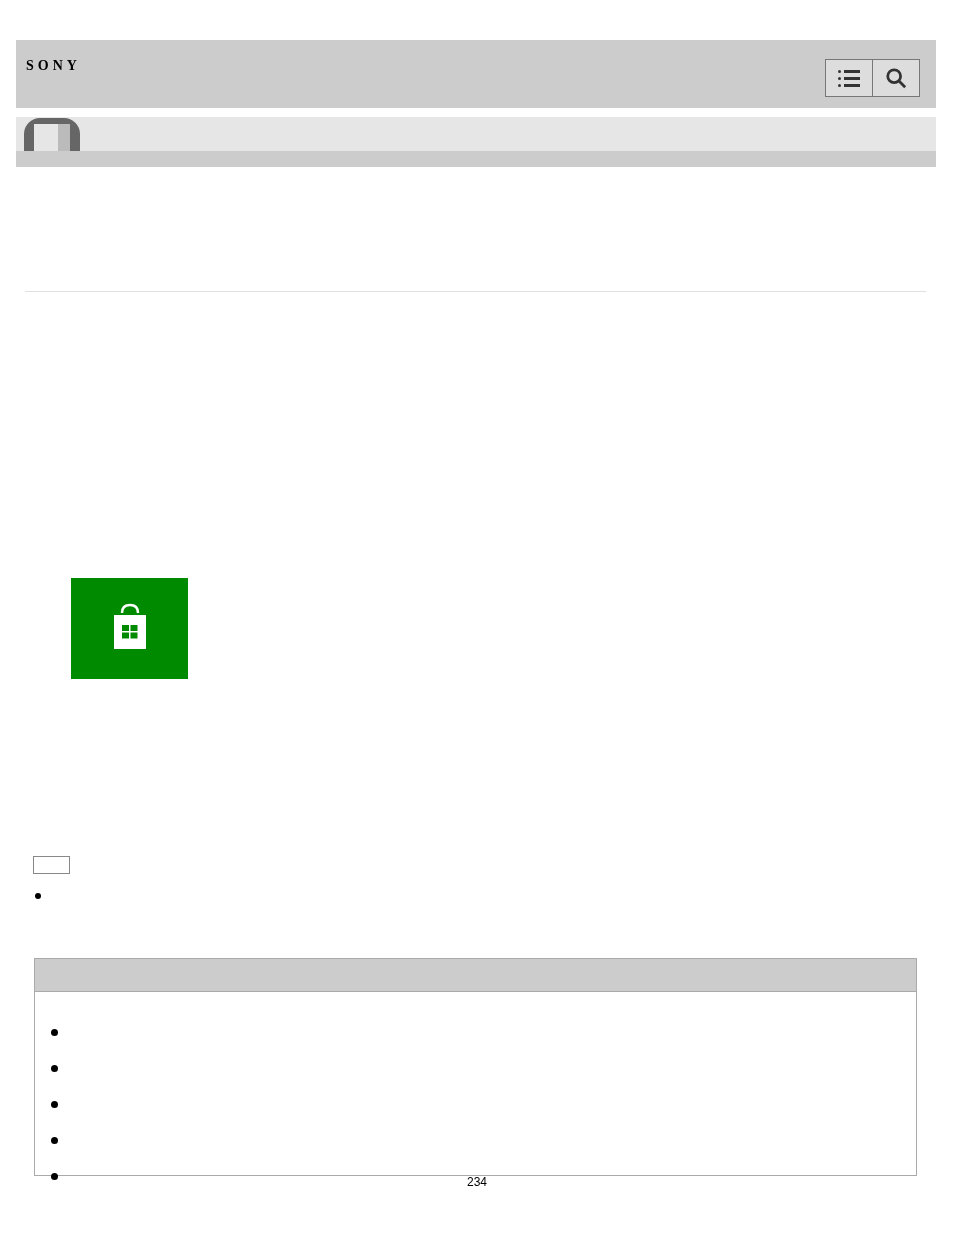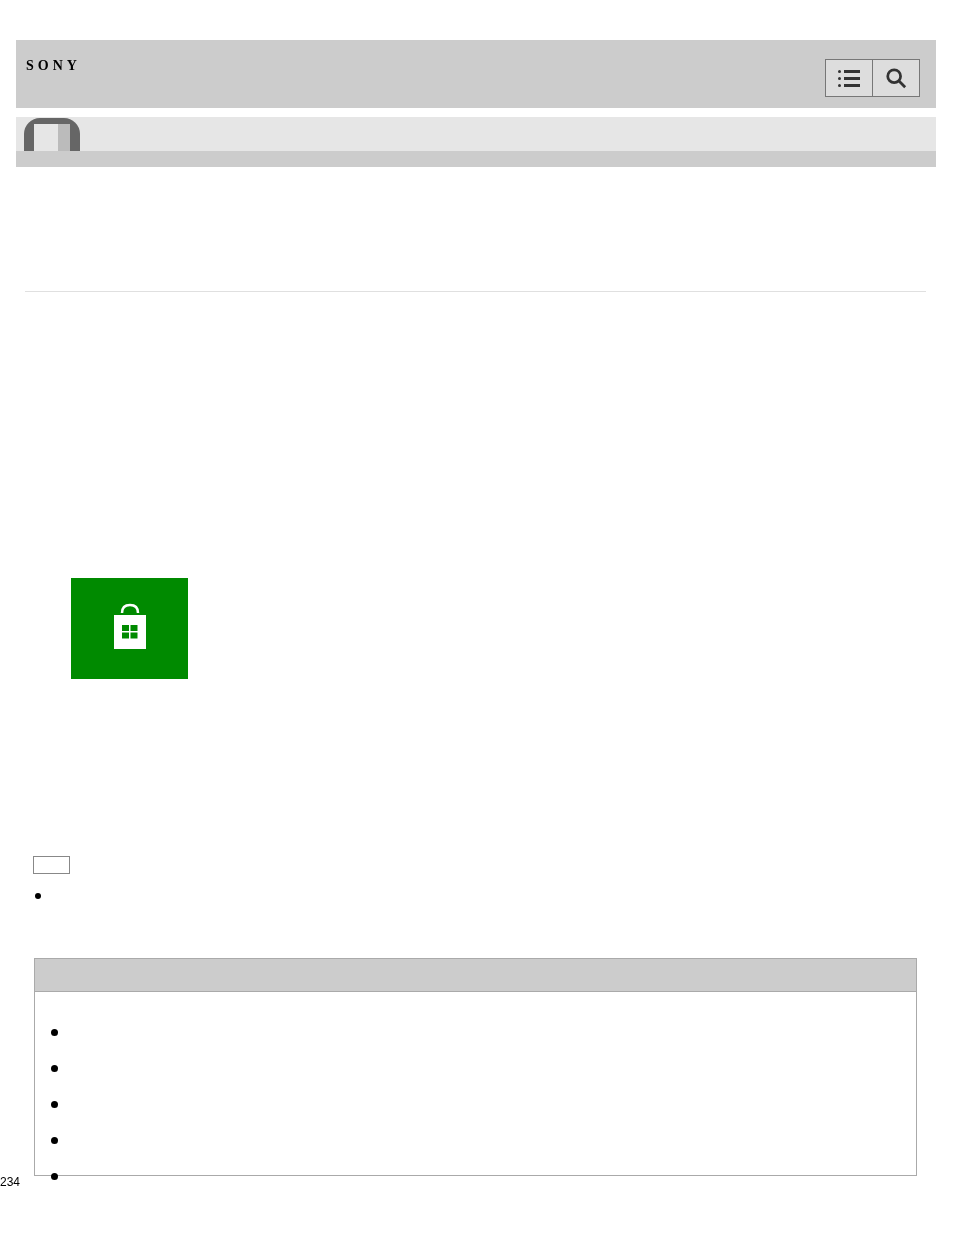--- a/index.html
+++ b/index.html
@@ -171,21 +171,21 @@
       height: 7px;
       background: #000;
       border-radius: 50%;
       margin-right: 10px;
     }
     .page-number {
       position: absolute;
       bottom: 46px;
       left: 0;
       right: 0;
-      text-align: left;
+      text-align: center;
       font-size: 12px;
       color: #000;
     }
   </style>
 </head>
 <body>
 
 <div class="top-bar">
   <div class="sony-logo">SONY</div>
   <div class="btn-menu">

